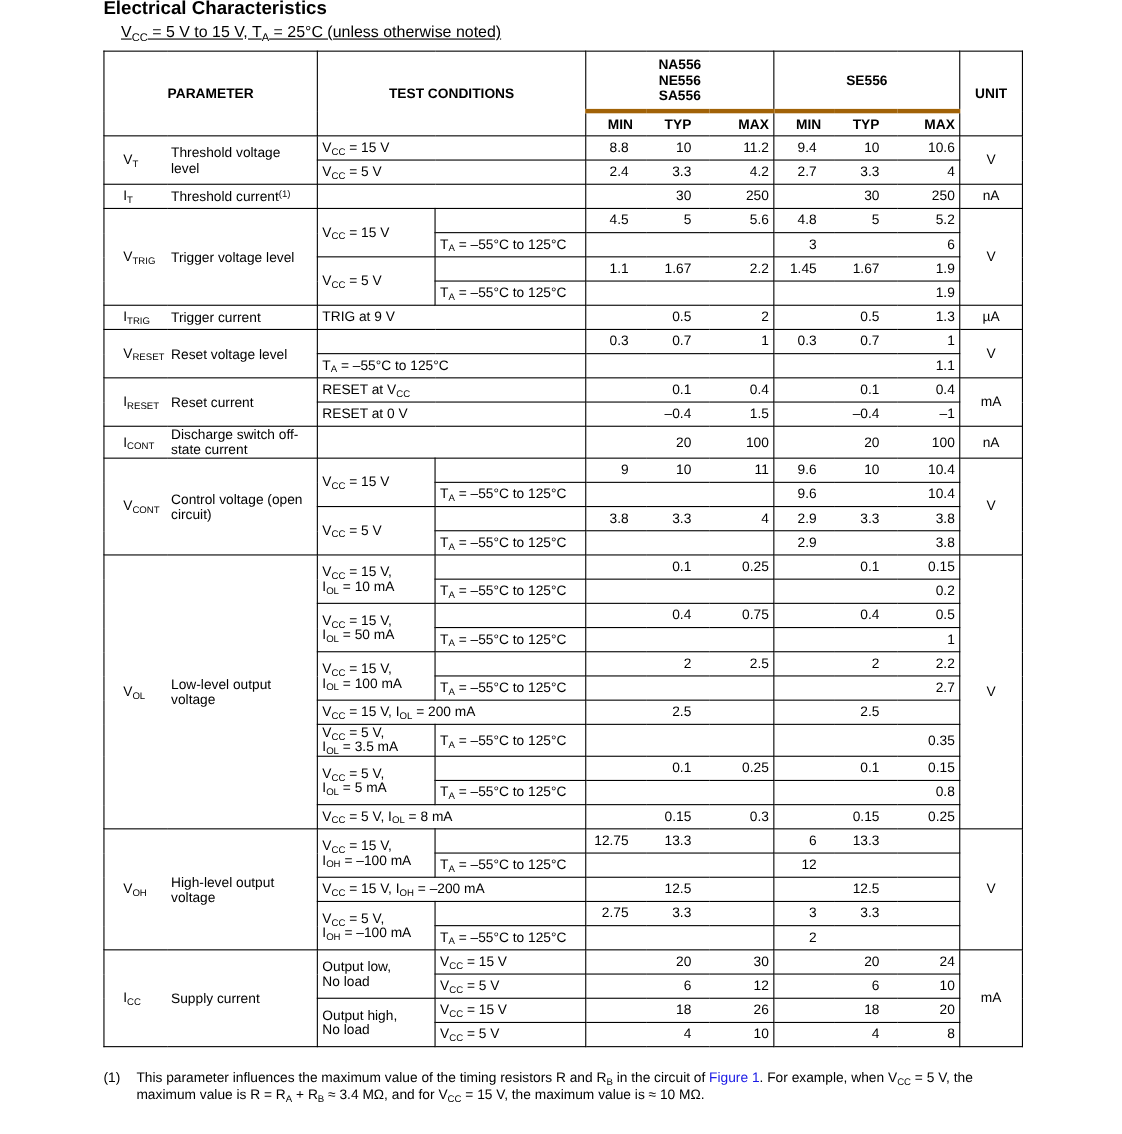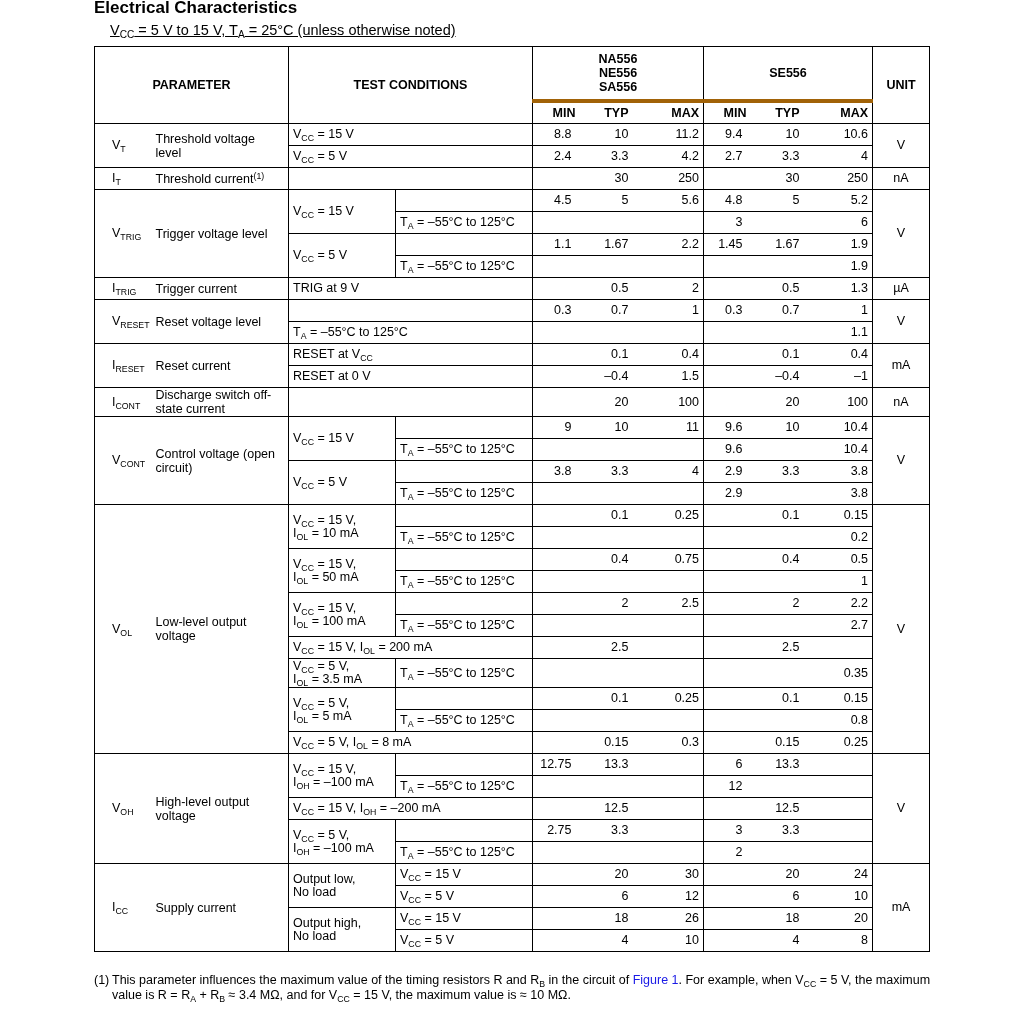--- a/index.html
+++ b/index.html
@@ -40,21 +40,21 @@
   table.ec .sym { border-right: none; padding-left: 17px; }
   table.ec .pname { border-left: none; padding-left: 4px; white-space: normal; line-height: 14px; }
   table.ec .cond { white-space: normal; line-height: 13px; padding-left: 4px; }
   table.ec .unit { text-align: center; }
   table.ec td.two { height: 28px; }
   .footnote {
     position: absolute; left: 94px; top: 973px; width: 840px;
     font-size: 12.5px; line-height: 15px;
   }
   .fn-num { position: absolute; left: 0; top: 0; }
-  .fn-text { margin-left: 18px; }
+  .fn-text { margin-left: 30px; }
   .link { color: #1a1ae6; }
 </style>
 </head>
 <body>
 
 <h1 class="title">Electrical Characteristics</h1>
 <div class="subtitle">V<sub>CC</sub> = 5 V to 15 V, T<sub>A</sub> = 25°C (unless otherwise noted)</div>
 
 <table class="ec">
   <colgroup>

